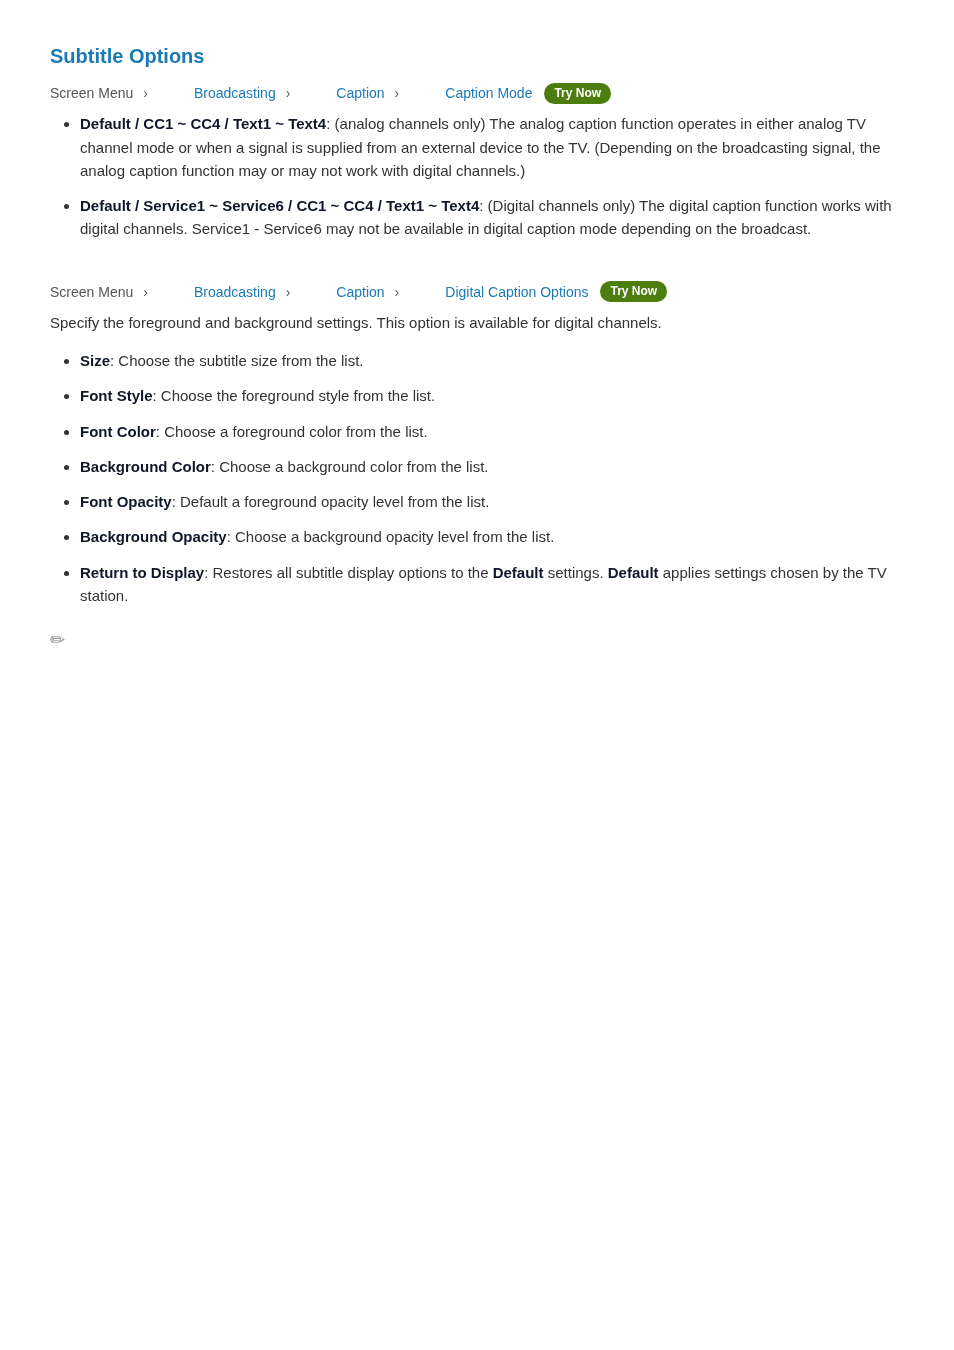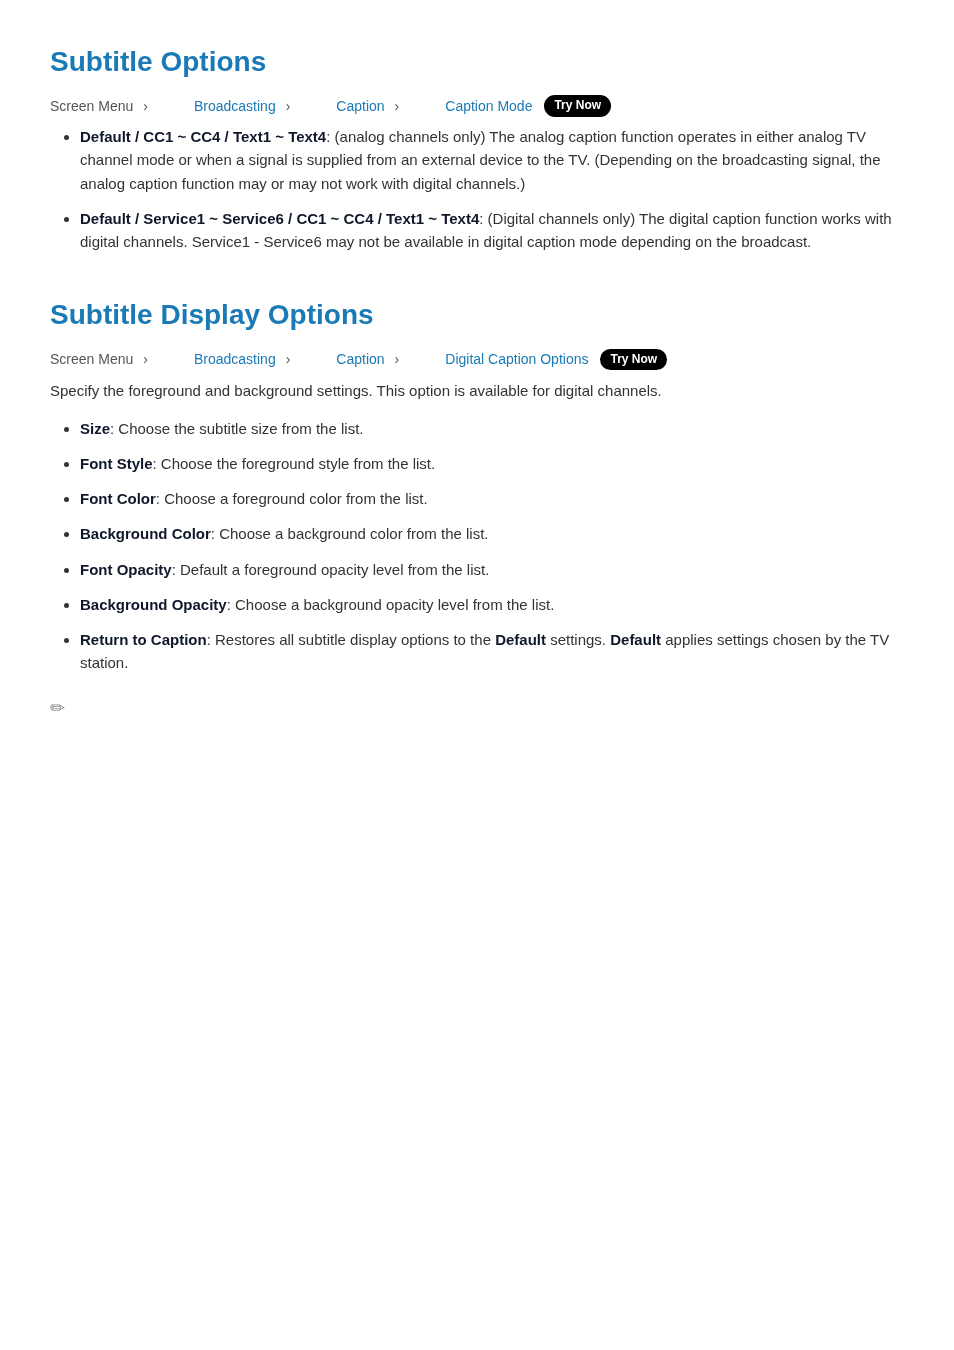--- a/index.html
+++ b/index.html
@@ -7,21 +7,21 @@
       font-family: Arial, sans-serif;
       font-size: 15px;
       color: #333;
       background: #fff;
       padding: 40px 50px;
       line-height: 1.6;
       max-width: 954px;
     }
     h1.section-title {
       color: #1a7ab5;
-      font-size: 28px;
+      font-size: 20px;
       font-weight: 600;
       margin-bottom: 10px;
     }
     .breadcrumb {
       font-size: 14px;
       color: #555;
       margin-bottom: 8px;
       display: flex;
       align-items: center;
       flex-wrap: wrap;
@@ -31,21 +31,21 @@
       margin: 0 4px;
       color: #555;
     }
     .breadcrumb .link {
       color: #1a7ab5;
       text-decoration: none;
       margin-left: 36px;
     }
     .try-now {
       display: inline-block;
-      background: #000000;
+      background: #4d7c0f;
       color: #fff;
       border-radius: 12px;
       padding: 1px 10px;
       font-size: 12px;
       font-weight: 600;
       margin-left: 6px;
       vertical-align: middle;
     }
     .description {
       margin-bottom: 14px;
@@ -107,21 +107,20 @@
     <li>
       <span class="highlight-blue">Default / CC1 ~ CC4 / Text1 ~ </span><span class="highlight-blue">Text4</span><span>: (analog channels only) The analog caption function operates in either analog TV channel mode or when a signal is supplied from an external device to the TV. (Depending on the broadcasting signal, the analog caption function may or may not work with digital channels.)</span>
     </li>
     <li>
       <span class="highlight-blue">Default / Service1 ~ Service6 / CC1 ~ CC4 / Text1 ~ Text4</span><span>: (Digital channels only) The digital caption function works with digital channels. Service1 - Service6 may not be available in digital caption mode depending on the broadcast.</span>
     </li>
   </ul>
 </section>
 
 <section class="section-gap">
-  <h1 class="section-title">Subtitle Display Options</h1>
 
   <div class="breadcrumb">
     <span>Screen Menu</span>
     <span class="separator">›</span>
     <a class="link">Broadcasting</a>
     <span class="separator">›</span>
     <a class="link">Caption</a>
     <span class="separator">›</span>
     <a class="link">Digital Caption Options</a>
     <span class="try-now">Try Now</span>
@@ -142,20 +141,20 @@
     <li>
       <span class="highlight-blue">Background Color</span><span>: Choose a background color from the list.</span>
     </li>
     <li>
       <span class="highlight-blue">Font Opacity</span><span>: Default a foreground opacity level from the list.</span>
     </li>
     <li>
       <span class="highlight-blue">Background Opacity</span><span>: Choose a background opacity level from the list.</span>
     </li>
     <li>
-      <span class="highlight-blue">Return to Caption</span><span>: Restores all subtitle display options to the </span><span class="highlight-blue">Default</span><span> settings. </span><span class="highlight-blue">Default</span><span> applies settings chosen by the TV station.</span>
+      <span class="highlight-blue">Return to Display</span><span>: Restores all subtitle display options to the </span><span class="highlight-blue">Default</span><span> settings. </span><span class="highlight-blue">Default</span><span> applies settings chosen by the TV station.</span>
     </li>
   </ul>
 
   <div class="note-row">
     <span class="note-icon">✏</span>
   </div>
 </section>
 
 </body></html>

